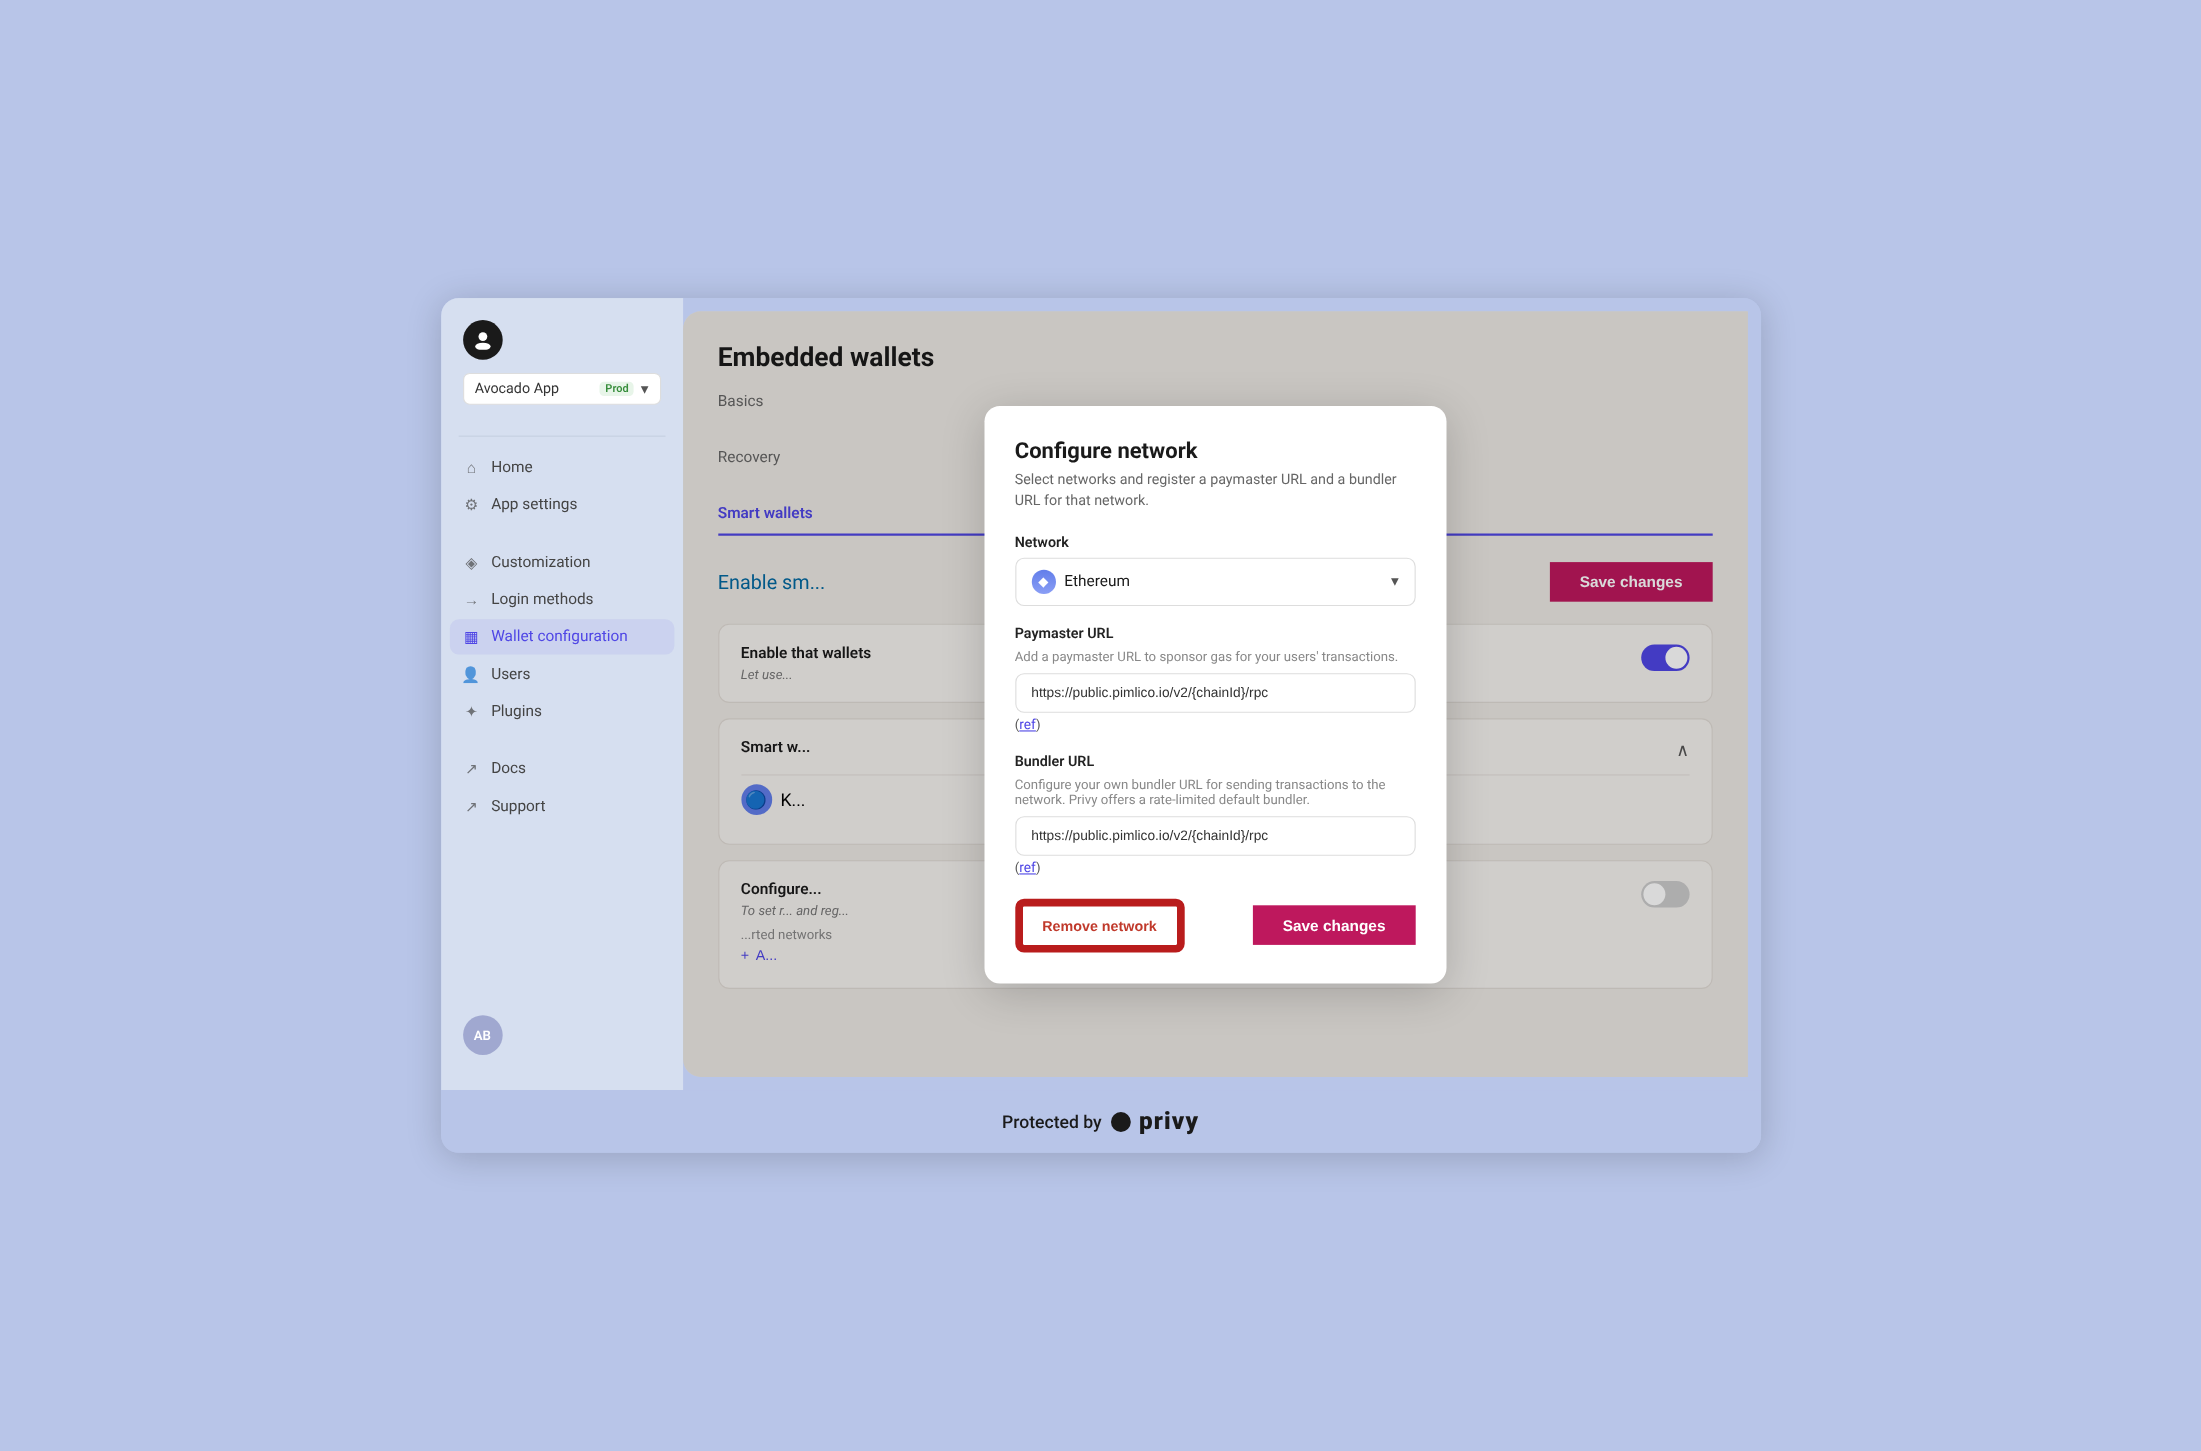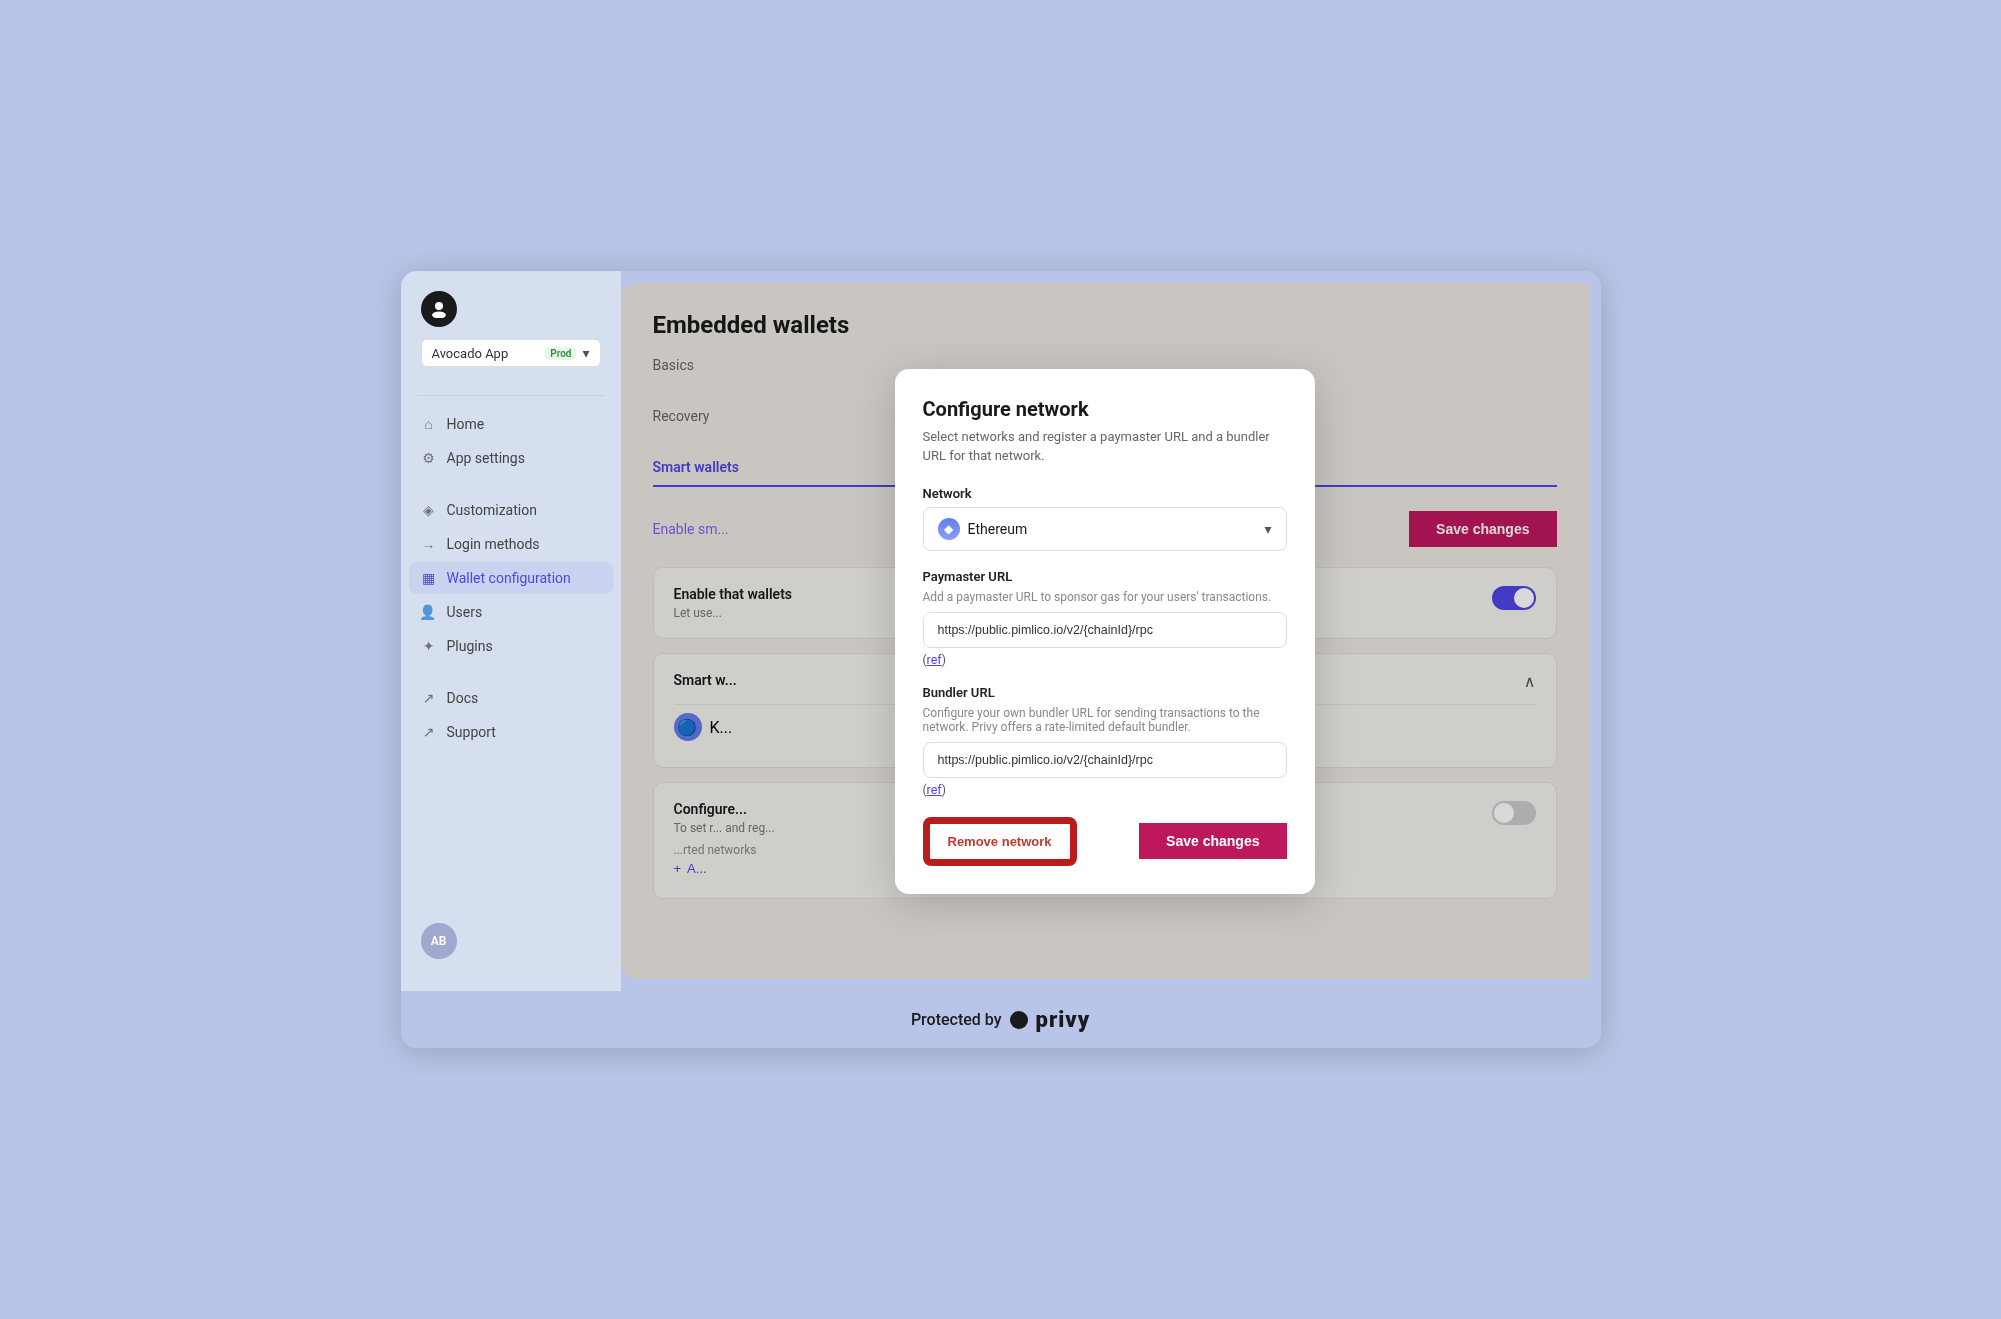--- a/index.html
+++ b/index.html
@@ -180,22 +180,22 @@
 
     
     .header-row {
       display: flex;
       align-items: center;
       justify-content: space-between;
       margin-bottom: 20px;
     }
 
     .enable-sm-text {
-      font-size: 14px;
-      color: #8b5cf6;
+      font-size: 18px;
+      color: #0369a1;
     }
 
     .btn-primary {
       background: #be185d;
       color: white;
       border: none;
       border-radius: 0;
       padding: 10px 27px;
       font-size: 14px;
       font-weight: 600;
@@ -214,20 +214,21 @@
     .card-title {
       font-size: 14px;
       font-weight: 600;
       color: #1a1a1a;
       margin-bottom: 4px;
     }
 
     .card-desc {
       font-size: 12px;
       color: #777;
+      font-style: italic;
     }
 
     .toggle {
       width: 44px;
       height: 24px;
       background: #4f46e5;
       border-radius: 12px;
       position: relative;
       cursor: pointer;
     }

